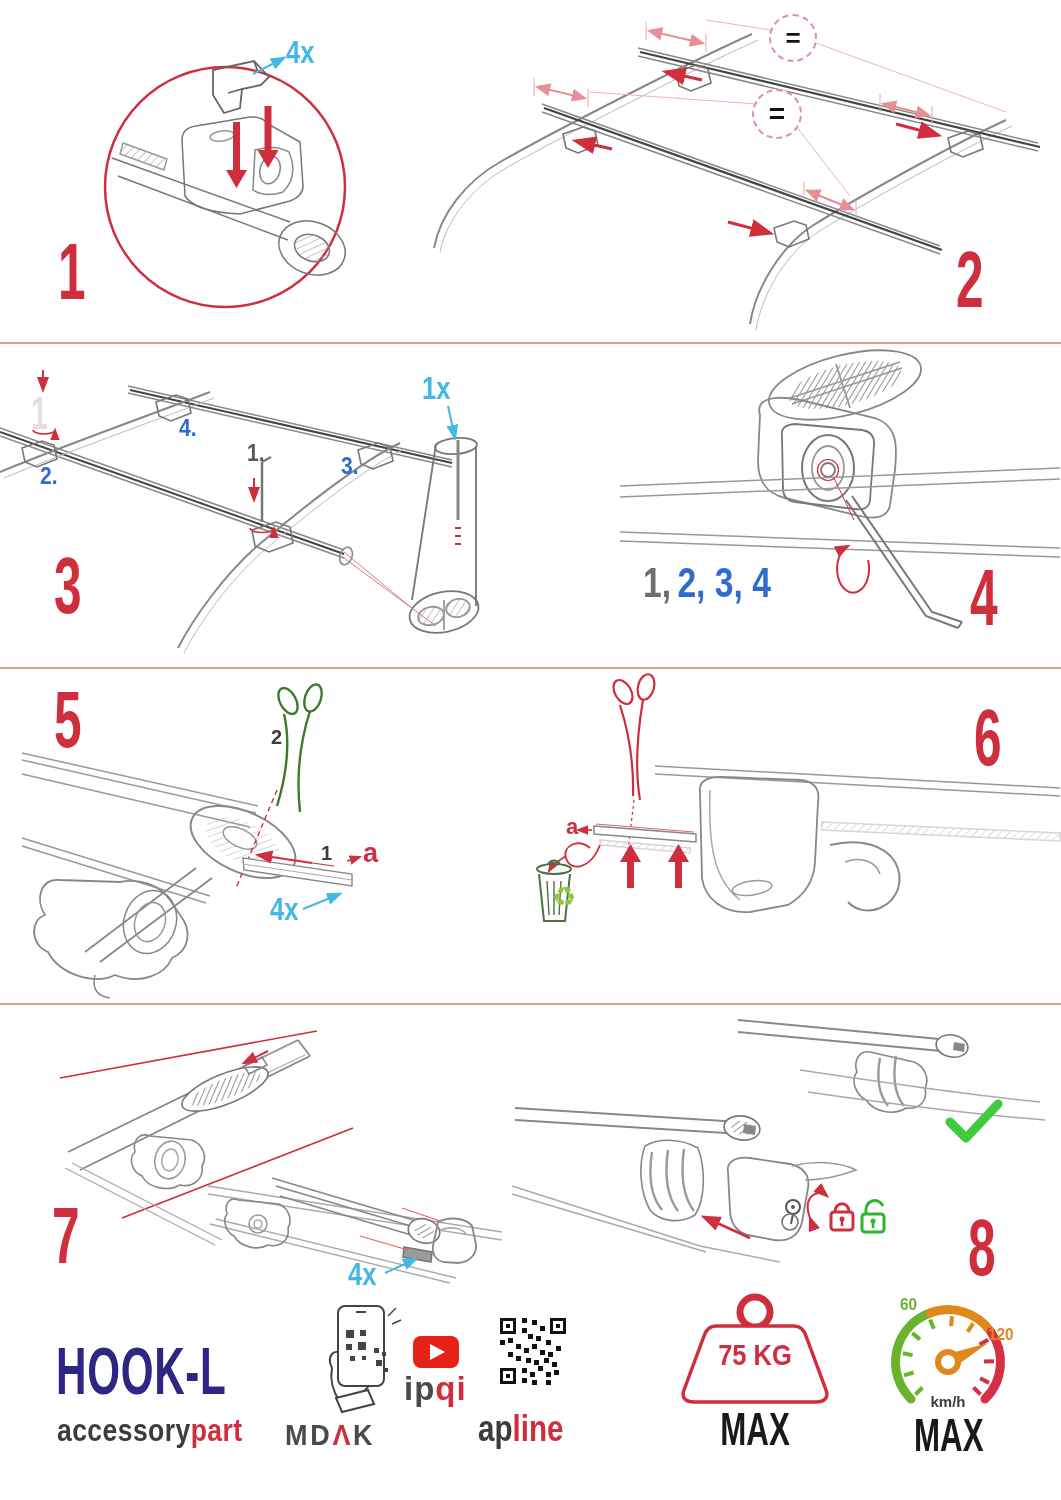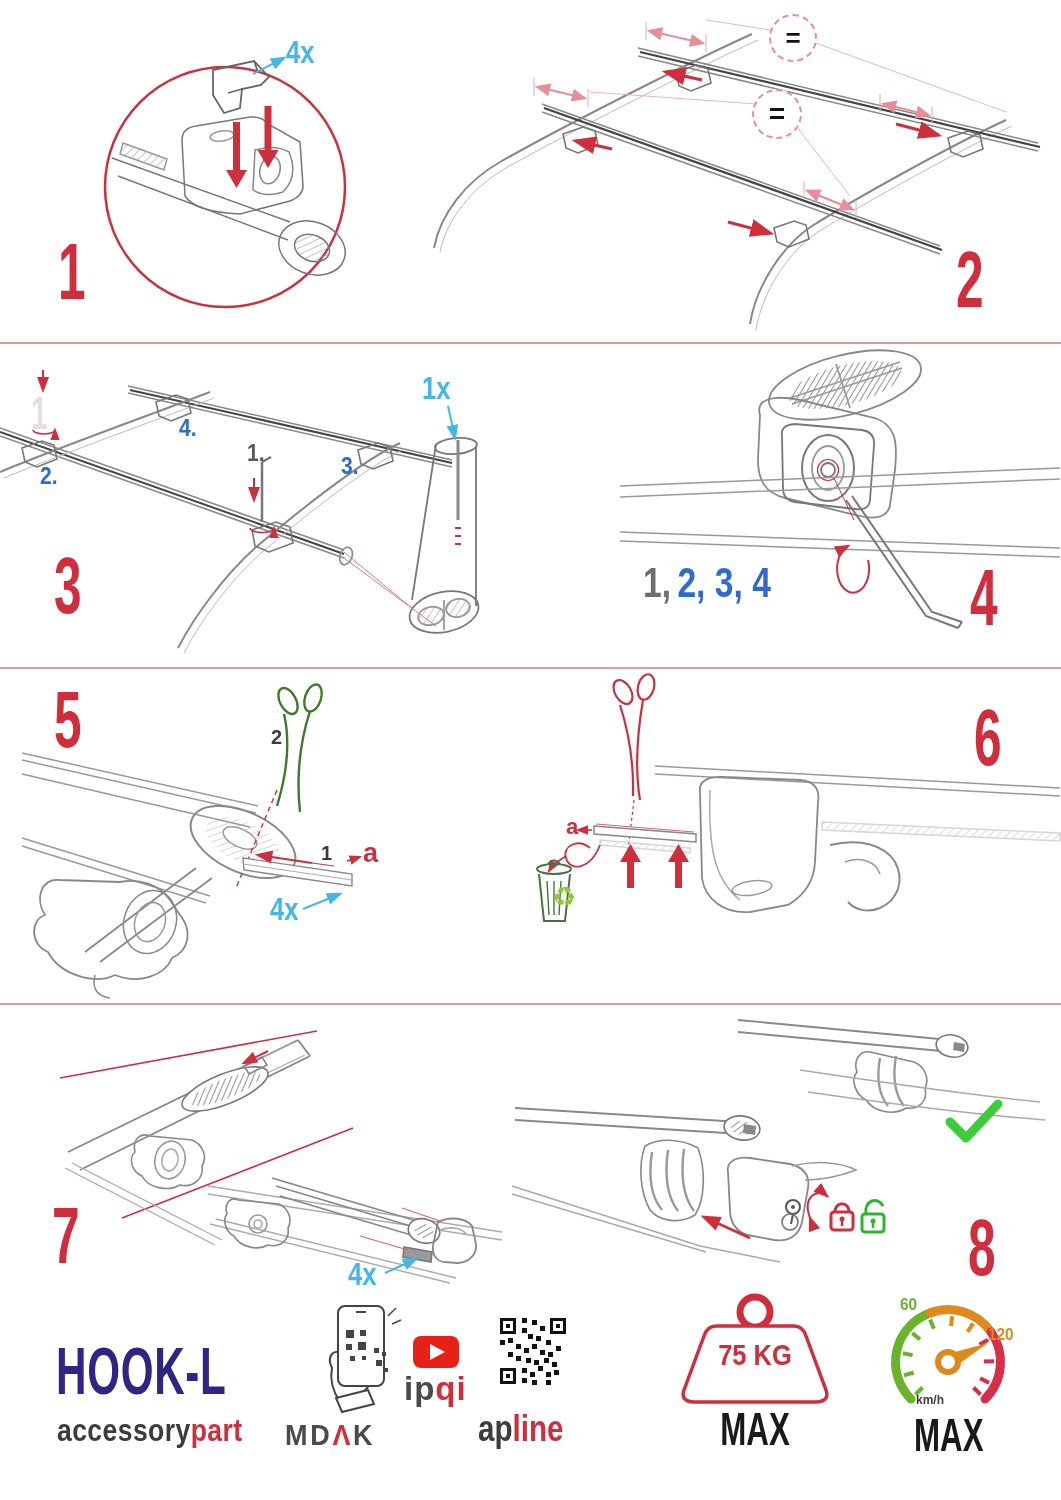--- a/index.html
+++ b/index.html
@@ -37,21 +37,21 @@
   .ipqi .r{color:#cf2e3d;}
   .apline{position:absolute;font-weight:600;font-size:37px;line-height:1;transform:scaleX(0.8);
         transform-origin:left top;color:#3c3c3b;white-space:nowrap;}
   .apline .r{color:#cf2e3d;}
   .wval{position:absolute;left:697px;top:1340px;width:116px;text-align:center;color:#cf2e3d;
         font-weight:700;font-size:30px;line-height:1;transform:scaleX(0.85);transform-origin:center top;}
   .maxlab{position:absolute;text-align:center;color:#191919;font-weight:700;font-size:46px;line-height:1;
         transform:scaleX(0.68);transform-origin:center top;}
   .s60{position:absolute;color:#6ab32a;font-weight:700;font-size:17px;line-height:1;transform:scaleX(0.9);transform-origin:left top;}
   .s120{position:absolute;color:#e0881a;font-weight:700;font-size:17px;line-height:1;transform:scaleX(0.9);transform-origin:left top;}
-  .kmh{position:absolute;color:#3c3c3b;font-weight:600;font-size:12px;line-height:1;text-align:left;}
+  .kmh{position:absolute;color:#3c3c3b;font-weight:600;font-size:15px;line-height:1;text-align:center;}
   svg{position:absolute;left:0;overflow:visible;}
 </style>
 </head>
 <body>
 
 <div id="page">
 
   <svg width="1061" height="342" viewBox="0 0 1061 342" style="top:0;">
     <defs>
       <marker id="aR" markerWidth="9" markerHeight="8" refX="6.5" refY="3" orient="auto">

